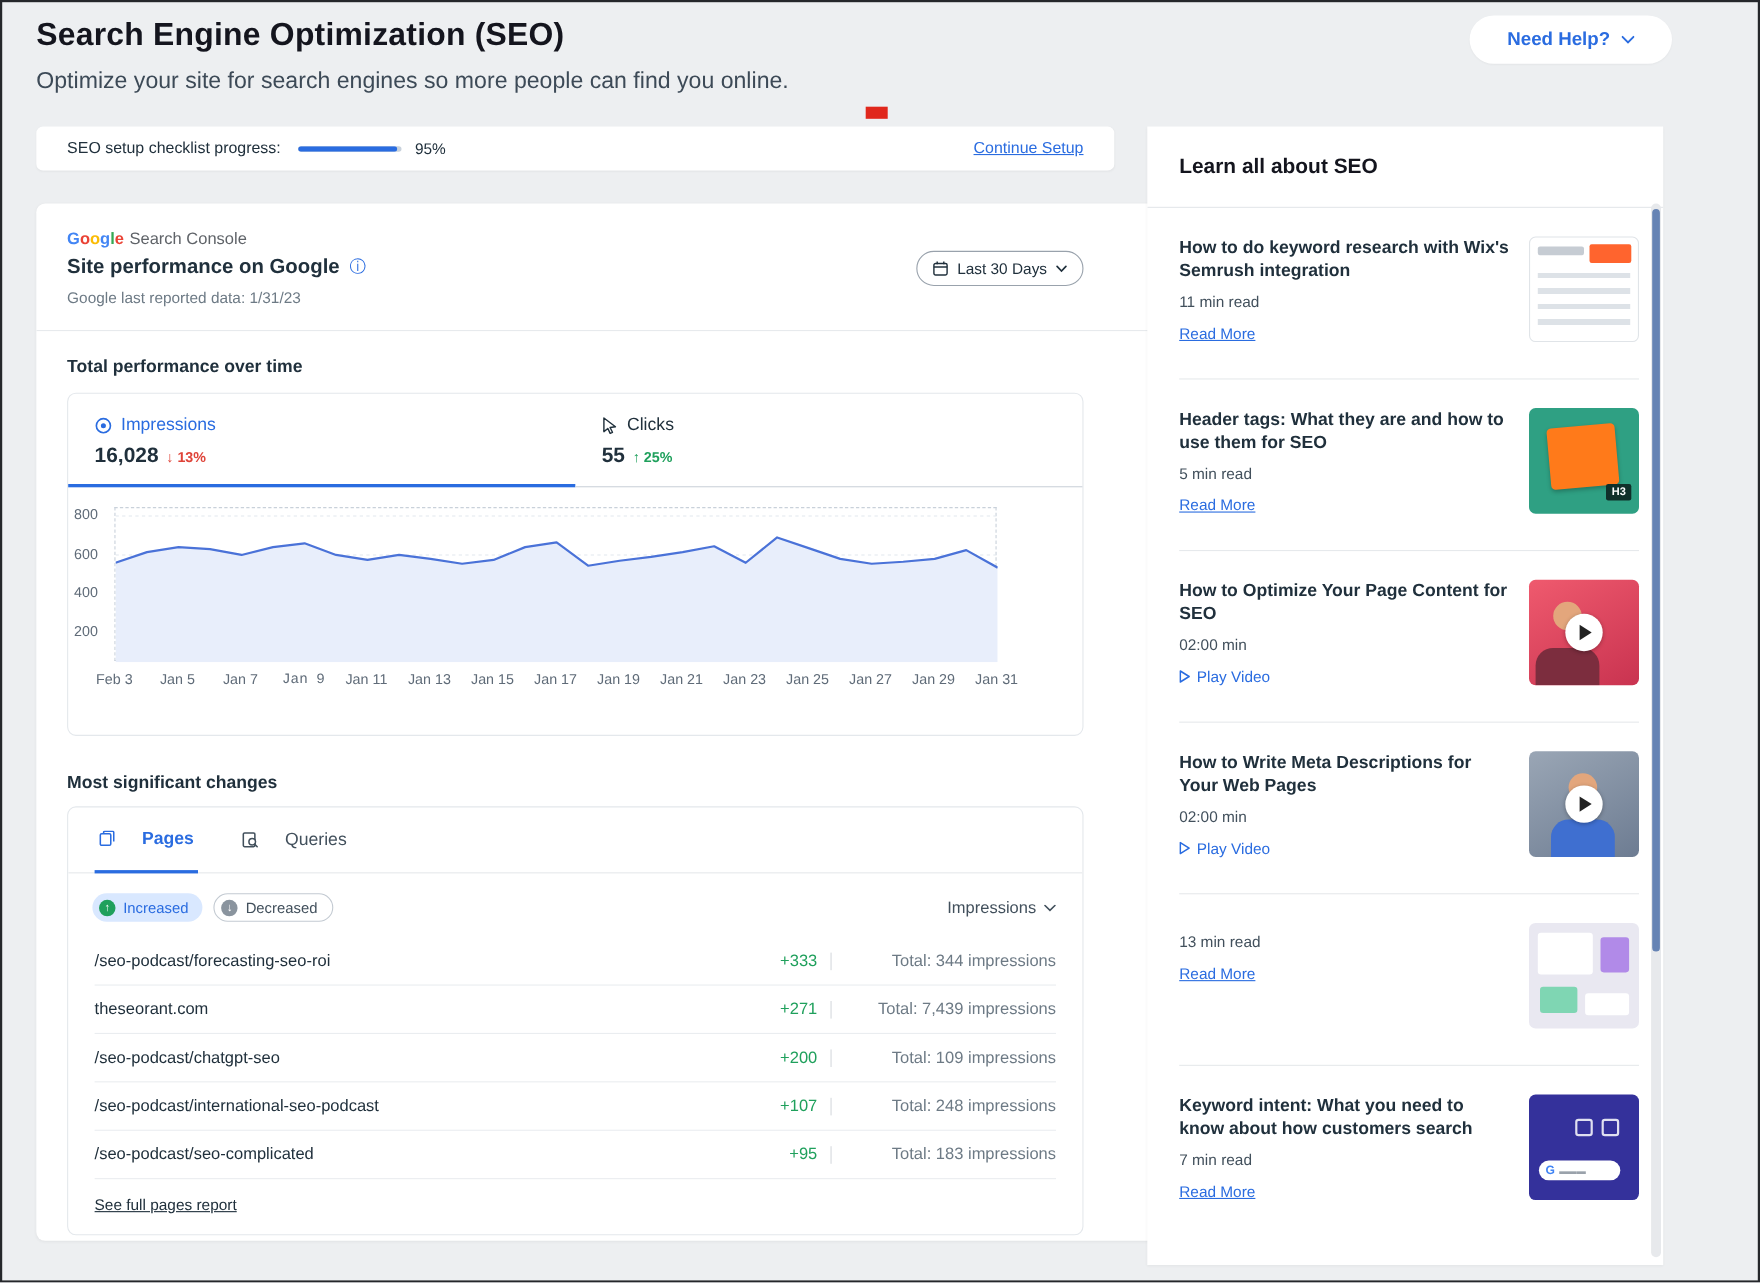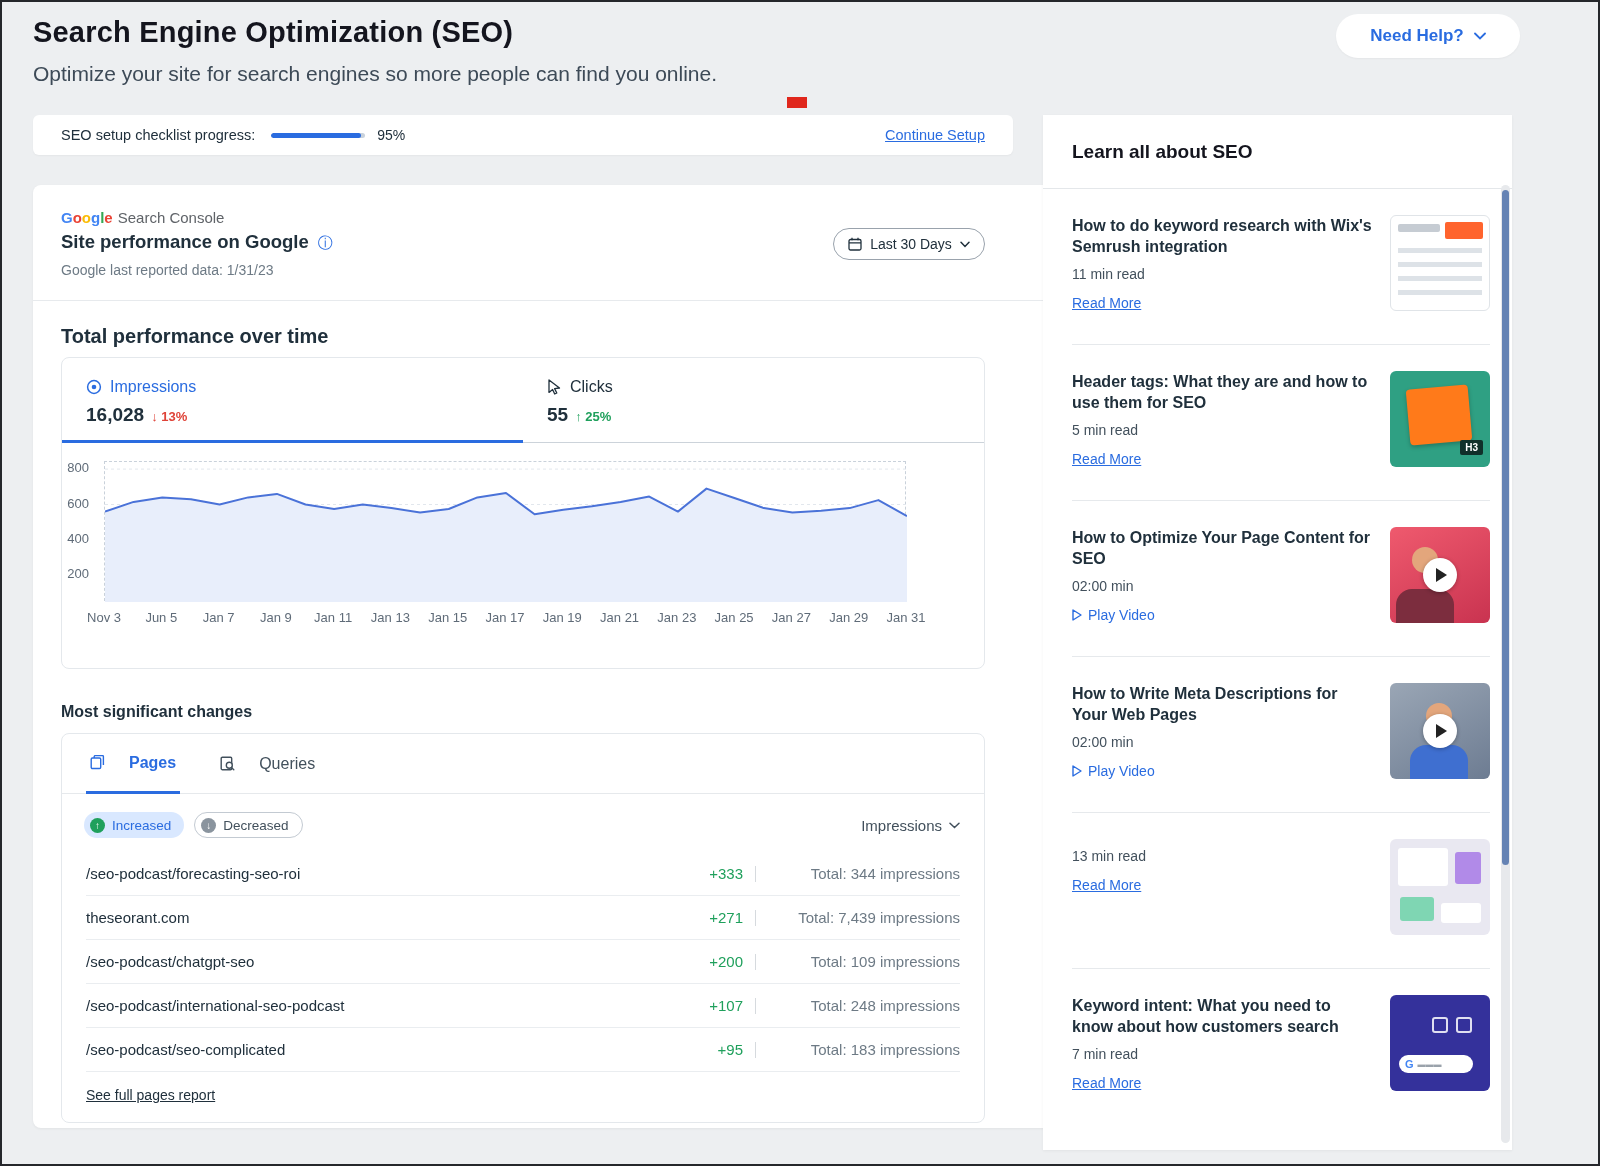--- a/index.html
+++ b/index.html
@@ -31,21 +31,21 @@
   .gsc-logo { position:absolute; left:28px; top:24px; font-size:15px; display:flex; align-items:center; gap:5px; }
   #google-word span { font-weight:bold; }
   .gsc-product { color:#5f6368; }
   .perf-title-row { position:absolute; left:28px; top:46px; display:flex; align-items:center; gap:9px; }
   .perf-title { font-size:18.5px; font-weight:bold; color:#20303c; }
   .info-ico { color:#2a6ce0; font-size:15px; line-height:1; cursor:pointer; }
   .perf-sub { position:absolute; left:28px; top:77px; font-size:14px; color:#6d7a85; }
   .date-btn { position:absolute; left:800px; top:43px; width:152px; height:32px; border:1px solid #99a2ac; border-radius:16px; background:#fff;
     display:flex; align-items:center; justify-content:center; gap:8px; font-size:14px; color:#20303c; font-family:inherit; cursor:pointer; }
   .hdivider { position:absolute; left:0; top:115px; width:100%; height:1px; background:#e7eaed; }
-  .sec-title { position:absolute; left:28px; top:140px; font-size:20px; font-weight:bold; color:#20303c;text-align:right; }
+  .sec-title { position:absolute; left:28px; top:140px; font-size:16px; font-weight:bold; color:#20303c;text-align:right; }
 
   .metrics-box { position:absolute; left:28px; top:172px; width:924px; height:312px; border:1px solid #e4e8ec; border-radius:8px; background:#fff; }
   .metric-row { display:flex; }
   .metric-half { width:50%; padding:20px 0 14px 24px; }
   .metric-half.active { border-bottom:3px solid #2a6ce0; }
   .metric-half.inactive { border-bottom:1px solid #ccd3da; padding-bottom:16px; }
   .m-label { display:flex; align-items:center; gap:8px; font-size:16px; }
   .m-label.blue { color:#2a6ce0; }
   .m-label.dark { color:#20303c; }
   .m-value { display:flex; align-items:baseline; gap:7px; margin-top:8px; }
@@ -221,24 +221,24 @@
           <svg id="chart-svg" width="802" height="140" viewBox="0 0 802 140">
               <line x1="0" x2="802" y1="113.4" y2="113.4" stroke="#e2e7ed" stroke-dasharray="3 3"></line>
               <line x1="0" x2="802" y1="78.0" y2="78.0" stroke="#e2e7ed" stroke-dasharray="3 3"></line>
               <line x1="0" x2="802" y1="42.5" y2="42.5" stroke="#e2e7ed" stroke-dasharray="3 3"></line>
               <line x1="0" x2="802" y1="7.1" y2="7.1" stroke="#e2e7ed" stroke-dasharray="3 3"></line>
               <path d="M0.0 49.6 L 28.6 39.9 L 57.3 35.4 L 85.9 37.2 L 114.6 42.5 L 143.2 35.4 L 171.9 31.9 L 200.5 42.5 L 229.1 47.0 L 257.8 42.5 L 286.4 46.1 L 315.1 50.5 L 343.7 47.0 L 372.4 35.4 L 401.0 31.0 L 429.6 52.3 L 458.3 47.8 L 486.9 44.3 L 515.6 39.9 L 544.2 34.6 L 572.9 49.6 L 601.5 26.6 L 630.1 36.3 L 658.8 46.1 L 687.4 50.5 L 716.1 48.7 L 744.7 46.1 L 773.4 38.1 L 802.0 54.1 L 802 140 L 0 140 Z" fill="#e8eefb"></path>
               <polyline points="0.0,49.6 28.6,39.9 57.3,35.4 85.9,37.2 114.6,42.5 143.2,35.4 171.9,31.9 200.5,42.5 229.1,47.0 257.8,42.5 286.4,46.1 315.1,50.5 343.7,47.0 372.4,35.4 401.0,31.0 429.6,52.3 458.3,47.8 486.9,44.3 515.6,39.9 544.2,34.6 572.9,49.6 601.5,26.6 630.1,36.3 658.8,46.1 687.4,50.5 716.1,48.7 744.7,46.1 773.4,38.1 802.0,54.1" fill="none" stroke="#4a72d8" stroke-width="2" stroke-linejoin="round"></polyline>
             </svg>
         </div>
         <div id="x-labels" class="x-labels">
-            <div class="x-label" style="left: 0px;">Nov 3</div>
-            <div class="x-label" style="left: 57.3px;">Jun 5</div>
+            <div class="x-label" style="left: 0px;">Feb 3</div>
+            <div class="x-label" style="left: 57.3px;">Jan 5</div>
             <div class="x-label" style="left: 114.6px;">Jan 7</div>
-            <div class="x-label" style="left: 171.9px;">Jan 9</div>
+            <div class="x-label" style="left: 171.9px; font-family: Liberation Mono, monospace;">Jan 9</div>
             <div class="x-label" style="left: 229.1px;">Jan 11</div>
             <div class="x-label" style="left: 286.4px;">Jan 13</div>
             <div class="x-label" style="left: 343.7px;">Jan 15</div>
             <div class="x-label" style="left: 401px;">Jan 17</div>
             <div class="x-label" style="left: 458.3px;">Jan 19</div>
             <div class="x-label" style="left: 515.6px;">Jan 21</div>
             <div class="x-label" style="left: 572.9px;">Jan 23</div>
             <div class="x-label" style="left: 630.1px;">Jan 25</div>
             <div class="x-label" style="left: 687.4px;">Jan 27</div>
             <div class="x-label" style="left: 744.7px;">Jan 29</div>

